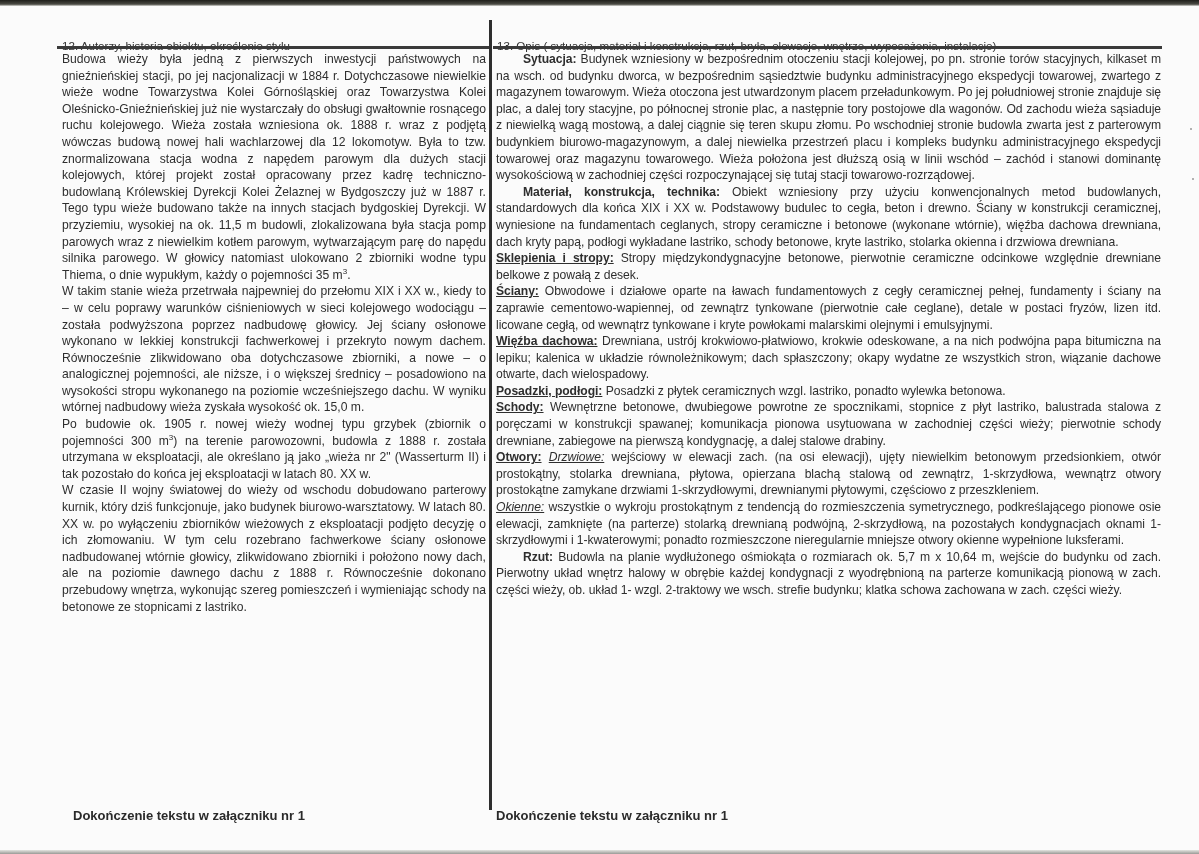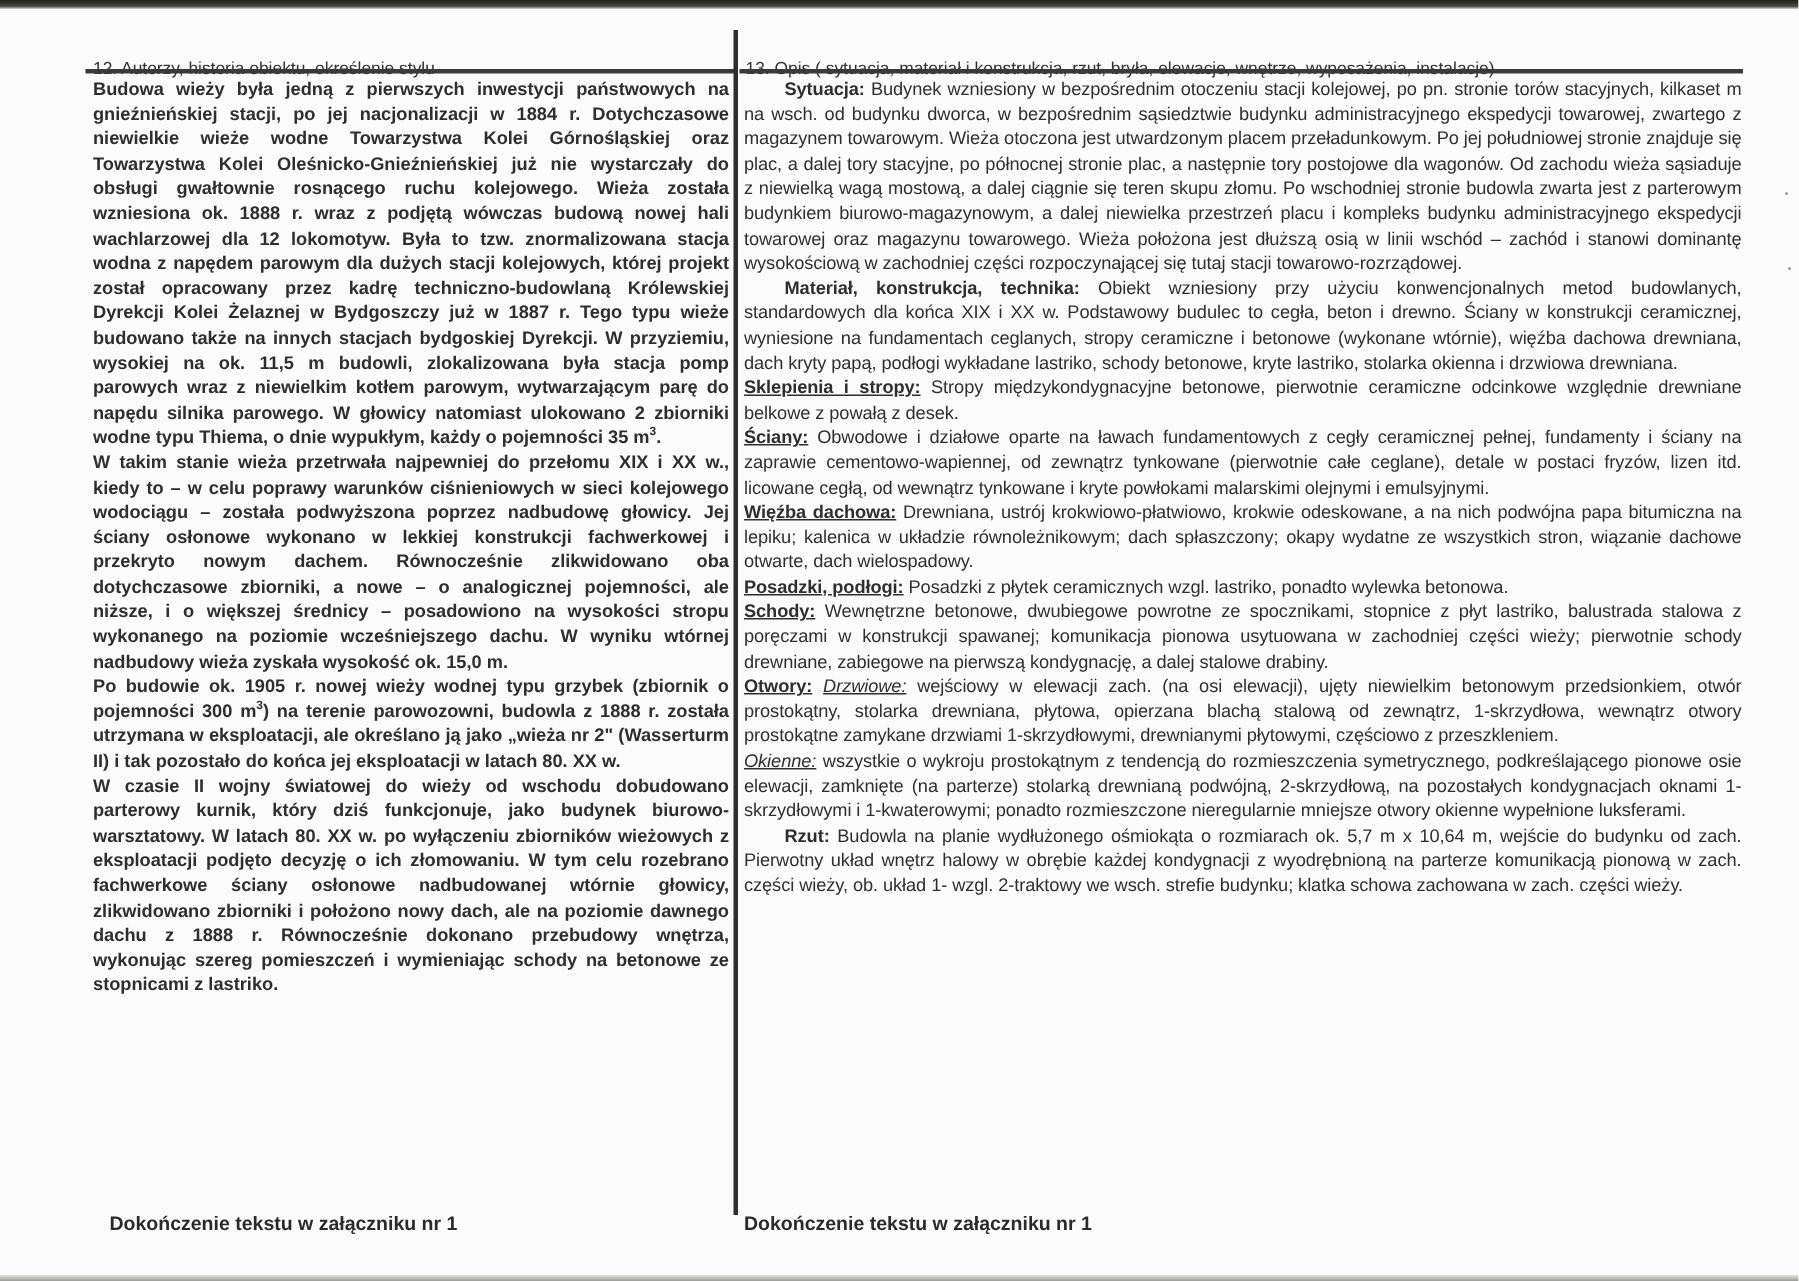--- a/index.html
+++ b/index.html
@@ -8,21 +8,21 @@
   .scan-top { position: absolute; left: 0; top: 0; width: 1199px; height: 6px; background: linear-gradient(#1e1e1a, #4a4a44 70%, #d8d8d4); }
   .scan-bottom { position: absolute; left: 0; bottom: 0; width: 1199px; height: 4px; background: linear-gradient(#e4e4e0, #9a9a96); }
   .header-row { position: absolute; left: 0; top: 22px; width: 1035px; height: 41px; }
   .header-cell { position: absolute; top: 17px; font-size: 11.6px; color: #333; white-space: nowrap; }
   .header-left { left: 62px; }
   .header-right { left: 497px; }
   .header-rule-left { position: absolute; left: 57px; top: 46px; width: 433px; height: 3px; background: #3a3a3a; }
   .header-rule-right { position: absolute; left: 493px; top: 46px; width: 1106px; max-width: 669px; height: 3px; background: #3a3a3a; }
   .divider { position: absolute; left: 489px; top: 20px; width: 3px; height: 790px; background: #2e2e2e; }
   .col { position: absolute; top: 51px; font-size: 12.15px; line-height: 16.6px; text-align: justify; color: #2e2e2e; }
-  .col-left { left: 62px; width: 424px; font-weight: bold; }
+  .col-left { left: 62px; width: 424px; }
   .col-right { left: 496px; width: 665px; letter-spacing: -0.15px; }
   .col p { margin: 0; }
   .col-right p { letter-spacing: -0.05px; }
   .b { font-weight: bold; margin-left: 27px; }
   .bu { font-weight: bold; text-decoration: underline; }
   .iu { font-style: italic; text-decoration: underline; margin-top: 20px; }
   sup { font-size: 8px; line-height: 0; }
   .footer { position: absolute; top: 793px; font-size: 13px; font-weight: bold; color: #2a2a2a; white-space: nowrap; margin-top: 15px; }
   .footer-left { left: 73px; }
   .footer-right { left: 496px; }

